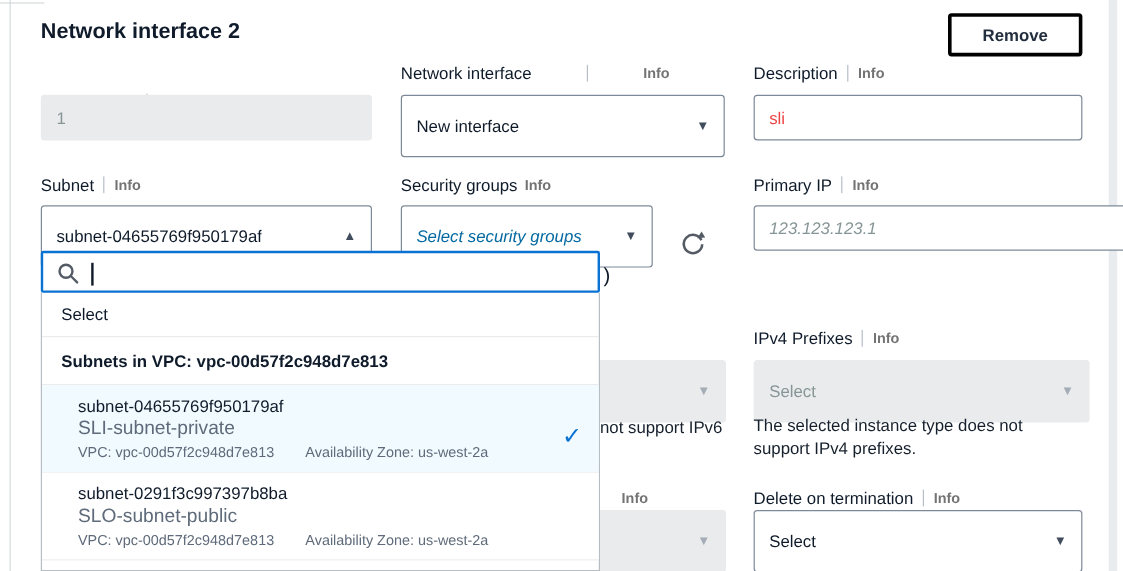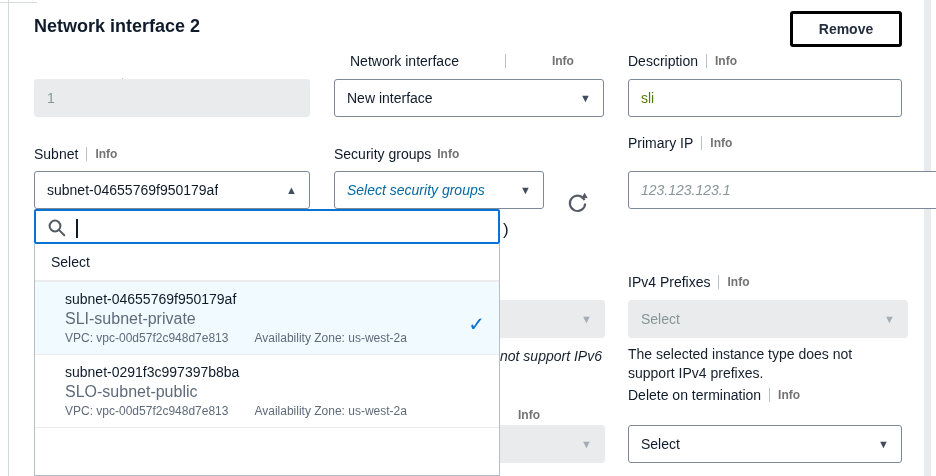--- a/index.html
+++ b/index.html
@@ -15,25 +15,25 @@
 
   .btn-secondary{position:absolute;left:790px;top:11px;width:112px;height:36px;background:#fff;
     border:3px solid #000000;border-radius:3px;font-size:14px;font-weight:700;color:#232f3e;
     font-family:inherit;cursor:pointer;}
 
   .field-label{position:absolute;display:flex;align-items:center;gap:8px;font-size:14px;color:#0f1b2a;height:18px;}
   .label-divider{width:1px;height:14px;background:#b6bec9;display:inline-block;}
   .info-link{font-size:12px;font-weight:700;color:#737373;cursor:pointer;}
 
   .text-input{position:absolute;height:38px;border:1px solid #7d8998;border-radius:3px;background:#fff;
-    font-size:14px;color:#4d7c0f;padding:0 12px;box-sizing:border-box;font-family:inherit;}
+    font-size:14px;color:#ef4444;padding:0 12px;box-sizing:border-box;font-family:inherit;}
   .text-input::placeholder{color:#879596;font-style:italic;}
   .text-input:disabled{background:#e9ebed;border-color:#e9ebed;color:#879596;}
 
-  .select-box{position:absolute;height:38px;box-sizing:border-box;border:1px solid #7d8998;border-radius:3px;
+  .select-box{position:absolute;height:52px;box-sizing:border-box;border:1px solid #7d8998;border-radius:3px;
     background:#fff;display:flex;align-items:center;justify-content:space-between;padding:0 12px;cursor:pointer;}
   .select-box .val{font-size:14px;color:#0f1b2a;white-space:nowrap;overflow:hidden;}
   .select-box .val.placeholder{color:#0369a1;font-style:italic;}
   .select-box .caret{font-size:11px;color:#414d5c;margin-left:8px;}
   .select-box.disabled{background:#e9ebed;border-color:#e9ebed;cursor:default;}
   .select-box.disabled .val{color:#879596;font-style:normal;}
   .select-box.disabled .caret{color:#a4adb5;}
 
   .refresh-btn{position:absolute;left:563px;top:191px;width:28px;height:28px;background:transparent;border:none;
     cursor:pointer;display:flex;align-items:center;justify-content:center;padding:0;}
@@ -71,21 +71,21 @@
   <div class="scrollbar-track"></div>
 
   <div class="section-title">Network interface 2</div>
   <button class="btn-secondary">Remove</button>
 
   <div class="field-label" style="left:34px;top:56px;margin-top:20px;">
     <span>Device index</span>
     <span class="label-divider"></span>
     <span class="info-link">Info</span>
   </div>
-  <div class="field-label" style="left:350px;top:52px;gap:46px;">
+  <div class="field-label" style="left:334px;top:52px;gap:46px;">
     <span>Network interface</span>
     <span class="label-divider"></span>
     <span class="info-link">Info</span>
   </div>
   <div class="field-label" style="left:628px;top:52px;">
     <span>Description</span>
     <span class="label-divider"></span>
     <span class="info-link">Info</span>
   </div>
 
@@ -98,21 +98,21 @@
 
   <div class="field-label" style="left:34px;top:145px;">
     <span>Subnet</span>
     <span class="label-divider"></span>
     <span class="info-link">Info</span>
   </div>
   <div class="field-label" style="left:334px;top:145px;gap:6px;">
     <span>Security groups</span>
     <span class="info-link">Info</span>
   </div>
-  <div class="field-label" style="left:628px;top:134px;">
+  <div class="field-label" style="left:628px;top:145px;">
     <span>Primary IP</span>
     <span class="label-divider"></span>
     <span class="info-link">Info</span>
   </div>
 
   <div class="select-box" style="left:34px;top:171px;width:276px;z-index:5;">
     <span class="val">subnet-04655769f950179af</span>
     <span class="caret">▲</span>
   </div>
   <div class="select-box" style="left:334px;top:171px;width:210px;">
@@ -128,42 +128,42 @@
     </span>
   </button>
   <input class="text-input" style="left: 628px; top: 171px; width: 331px;" placeholder="123.123.123.1">
 
   <div class="stray-paren">)</div>
 
   <div class="select-box disabled" style="left:334px;top:300px;width:271px;z-index:1;">
     <span class="val"></span>
     <span class="caret">▼</span>
   </div>
-  <div class="helper-text" style="left:500px;top:347px;white-space:nowrap;z-index:1;font-style:italic;">not support IPv6</div>
+  <div class="helper-text" style="left:500px;top:347px;white-space:nowrap;z-index:1;">not support IPv6</div>
 
   <div class="field-label" style="left:628px;top:273px;">
     <span>IPv4 Prefixes</span>
     <span class="label-divider"></span>
     <span class="info-link">Info</span>
   </div>
   <div class="select-box disabled" style="left:628px;top:300px;width:280px;">
     <span class="val">Select</span>
     <span class="caret">▼</span>
   </div>
   <div class="helper-text" style="left:628px;top:345px;width:248px;">The selected instance type does not support IPv4 prefixes.</div>
 
   <div class="field-label" style="left:518px;top:406px;z-index:1;">
     <span class="info-link">Info</span>
   </div>
   <div class="select-box disabled" style="left:334px;top:425px;width:271px;z-index:1;">
     <span class="val"></span>
     <span class="caret">▼</span>
   </div>
 
-  <div class="field-label" style="left:628px;top:386px;">
+  <div class="field-label" style="left:628px;top:406px;">
     <span>Delete on termination</span>
     <span class="label-divider"></span>
     <span class="info-link">Info</span>
   </div>
   <div class="select-box" style="left:628px;top:425px;width:274px;">
     <span class="val">Select</span>
     <span class="caret">▼</span>
   </div>
 
   <div class="dd-panel">
@@ -173,20 +173,21 @@
           <circle cx="8" cy="8" r="5.4" fill="none" stroke="#545b64" stroke-width="2"></circle>
           <line x1="12.4" y1="12.4" x2="17.3" y2="17.3" stroke="#545b64" stroke-width="2" stroke-linecap="round"></line>
         </svg>
       </span>
       <input type="text" style="">
       <span class="caret-bar"></span>
     </div>
     <div class="dd-list">
       <div class="dd-row-select">Select</div>
       <div class="dd-divider"></div>
+      <div class="dd-group-header">Subnets in VPC: vpc-00d57f2c948d7e813</div>
       <div class="dd-divider"></div>
 
       <div class="dd-option selected">
         <div class="opt-title">subnet-04655769f950179af</div>
         <div class="opt-name">SLI-subnet-private</div>
         <div class="opt-meta">
           <span>VPC: vpc-00d57f2c948d7e813</span>
           <span>Availability Zone: us-west-2a</span>
         </div>
         <span class="check">✓</span>

